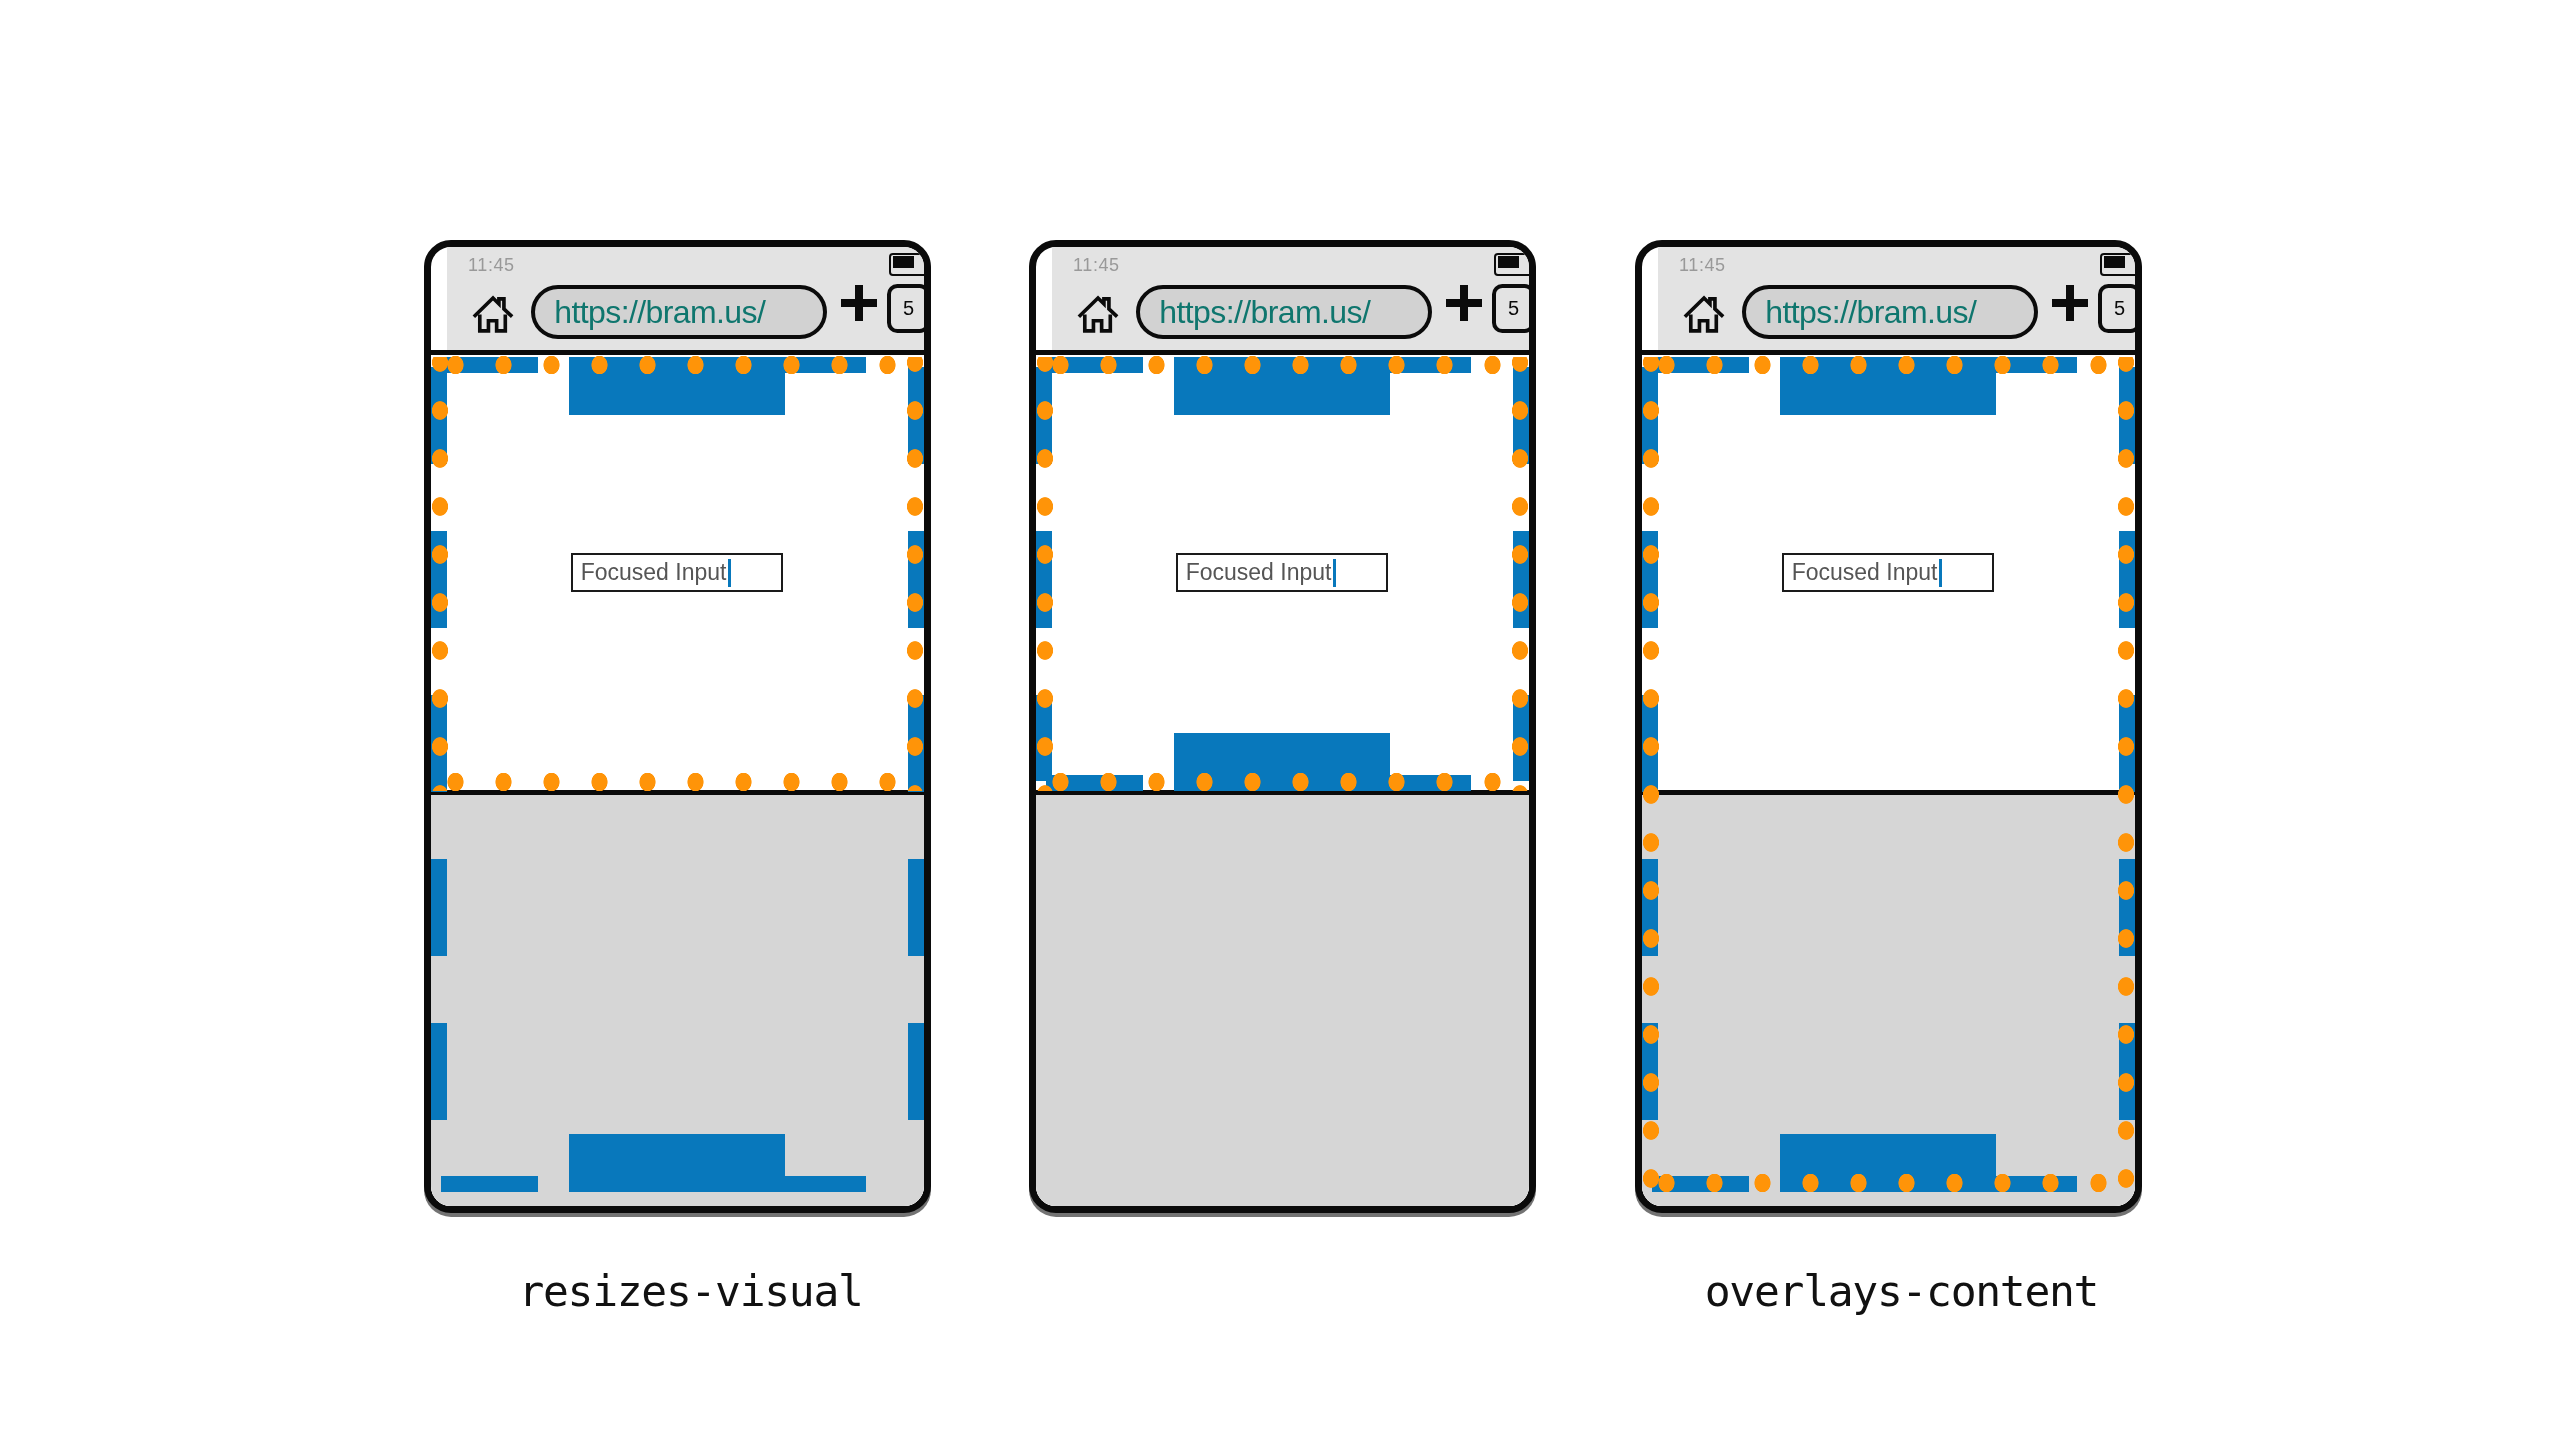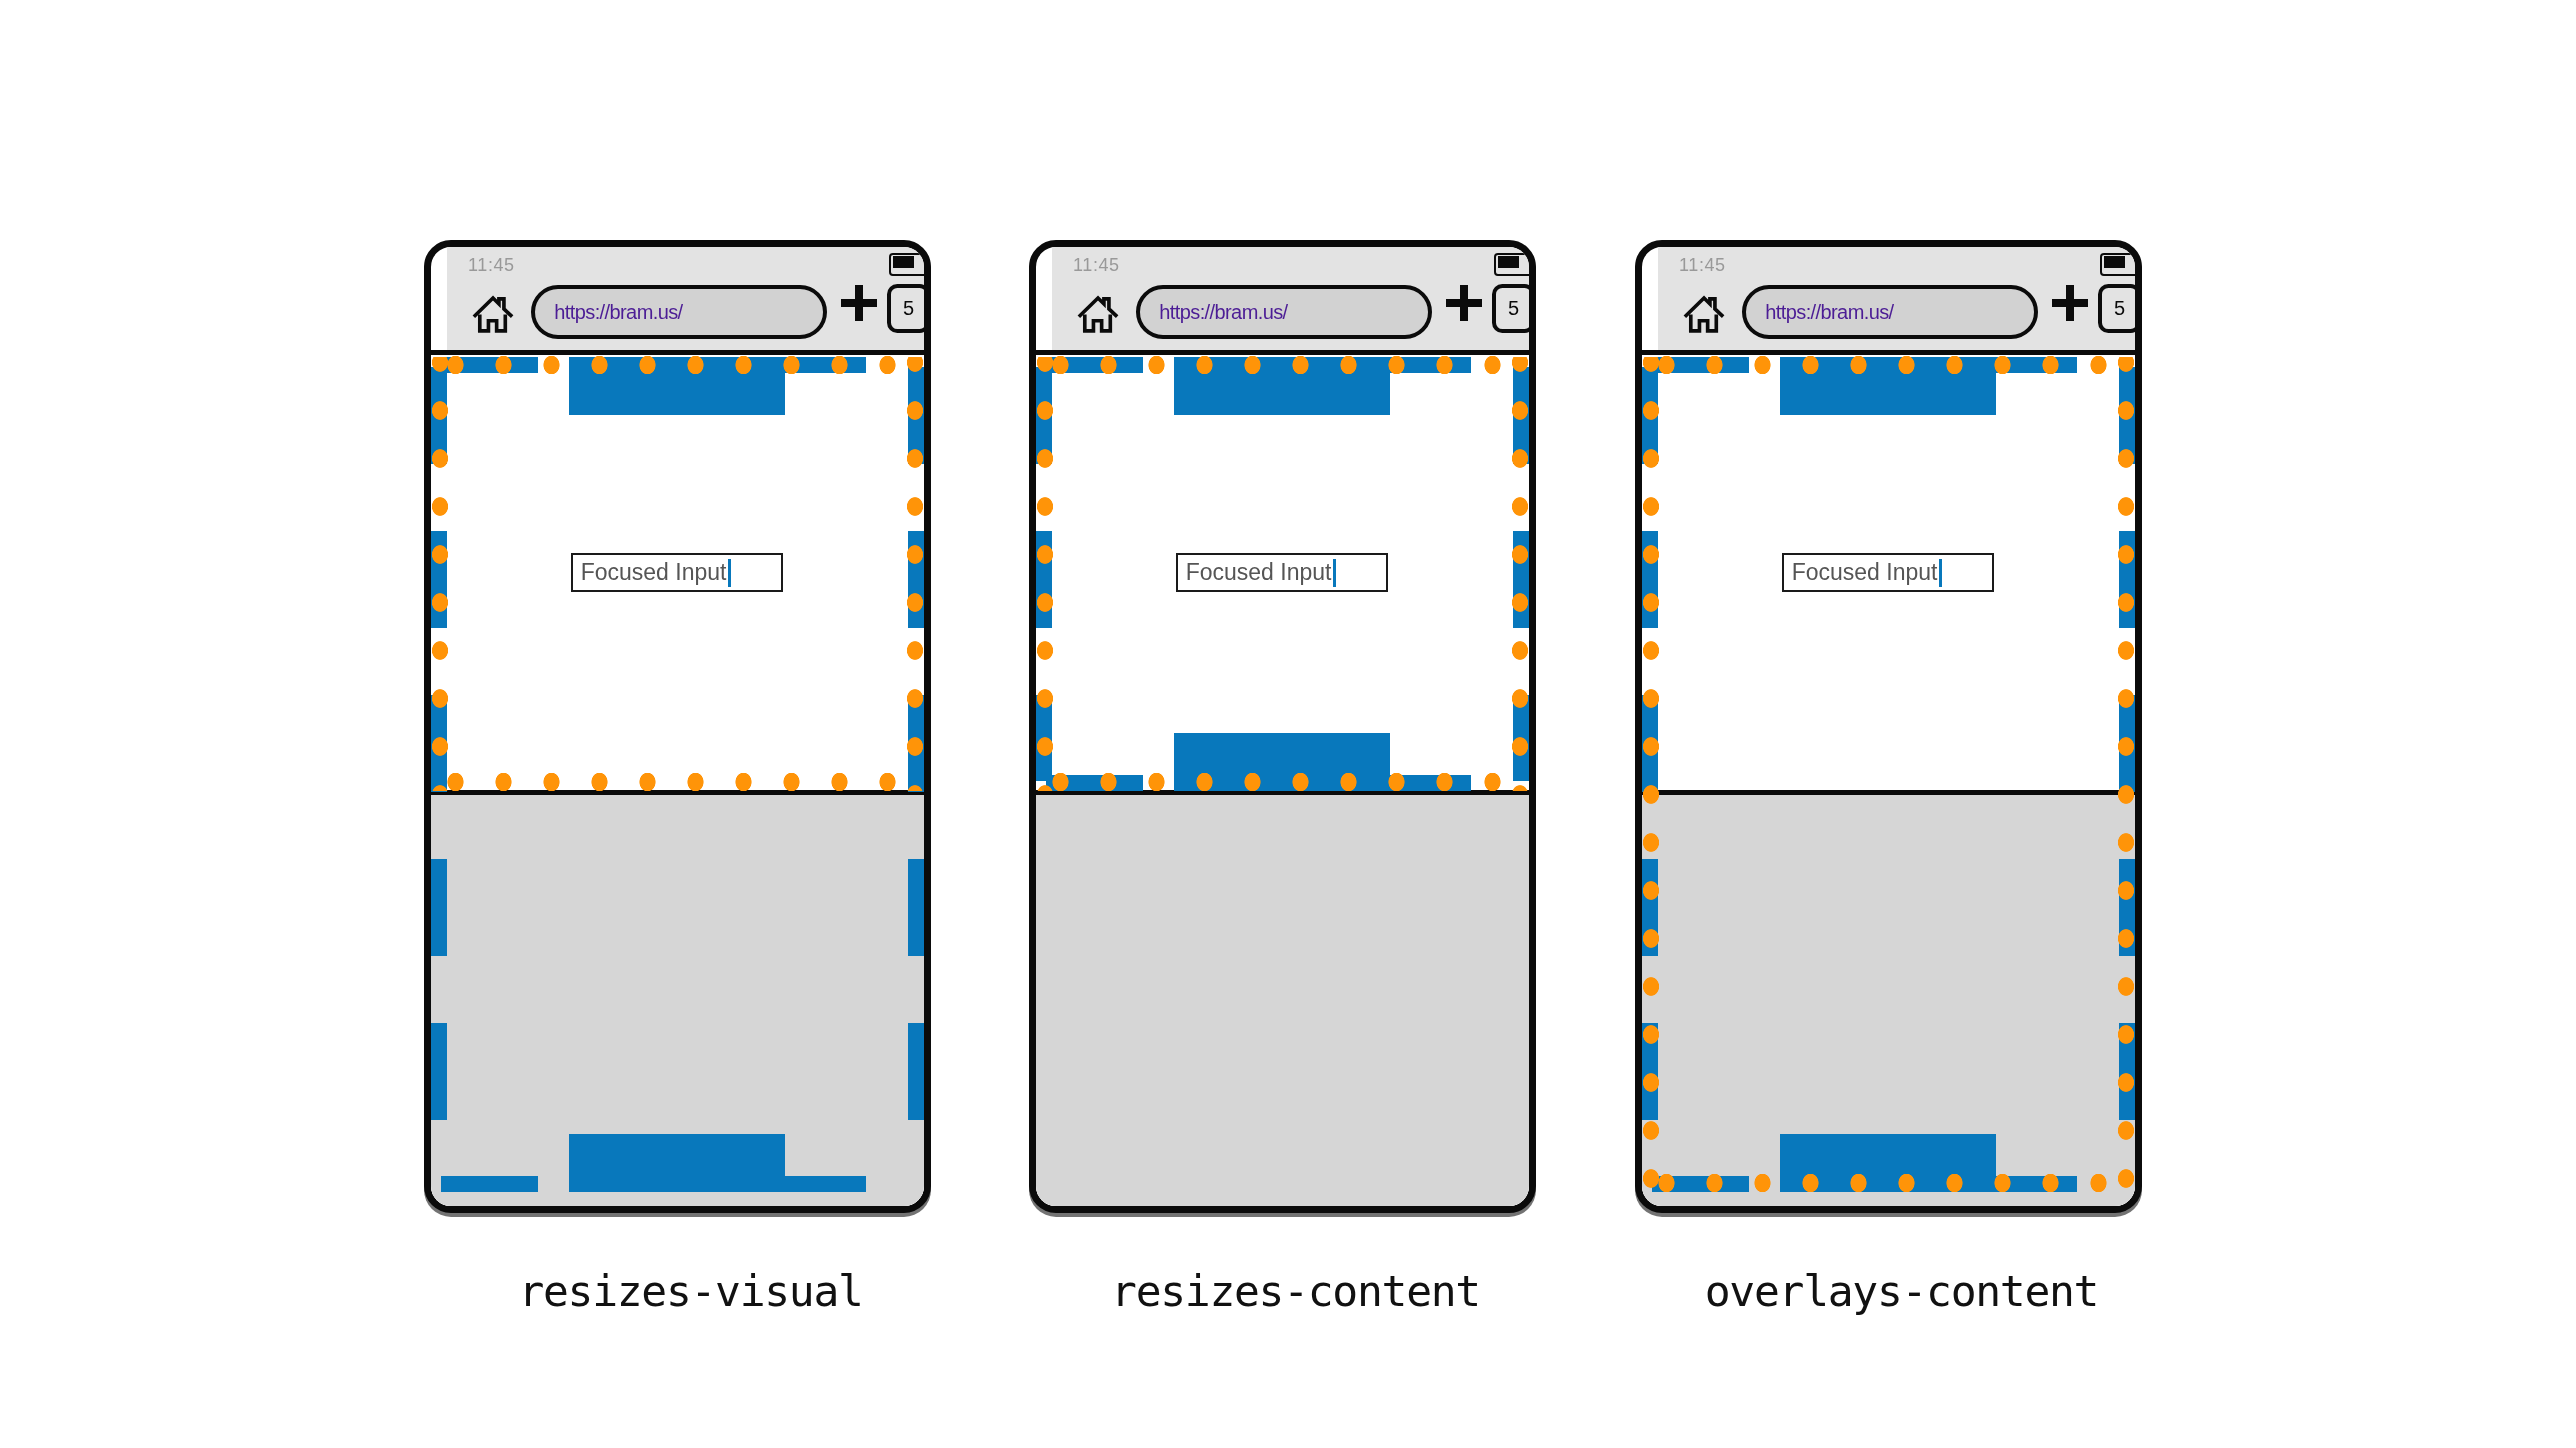--- a/index.html
+++ b/index.html
@@ -23,21 +23,21 @@
   .status-time{position:absolute;left:21px;top:7.7px;font-size:18px;color:#999;letter-spacing:0.6px;}
   .battery{position:absolute;right:11.6px;top:5.8px;width:35px;height:19.3px;border:2.6px solid #0b0b0b;border-radius:3.9px;}
   .battery-fill{position:absolute;left:1.3px;top:1.3px;width:21px;height:11.6px;background:#0b0b0b;}
   .battery-nub{position:absolute;right:-6.4px;top:3.9px;width:3.9px;height:7px;background:#0b0b0b;border-radius:0 1.9px 1.9px 0;}
   .home{position:absolute;left:22.5px;top:46px;width:46px;height:41px;}
   .urlbar{
     position:absolute;left:84px;top:38px;width:288px;height:46px;
     background:#d2d2d2;border:4.5px solid #0b0b0b;border-radius:28px;
     display:flex;align-items:center;
   }
-  .urlbar span{margin-left:19.3px;font-size:20px;color:#4c1d95;letter-spacing:-0.6px;}
+  .urlbar span{margin-left:19.3px;font-size:32px;color:#0f766e;letter-spacing:-0.6px;}
   .plus{position:absolute;left:393px;top:37px;width:37px;height:37px;}
   .plus i{position:absolute;background:#0b0b0b;display:block;}
   .plus .ph{left:0.6px;top:15px;width:36px;height:7.7px;}
   .plus .pv{left:15px;top:0.6px;width:7.7px;height:36px;}
   .tabs{
     position:absolute;left:440px;top:37px;width:35px;height:41px;
     border:4.5px solid #0b0b0b;border-radius:10.3px;background:#e3e3e3;
     display:flex;align-items:center;justify-content:center;
   }
   .tabs span{font-size:20px;color:#0b0b0b;}
@@ -204,21 +204,20 @@
           <i class="dots dots-right"></i>
         </div>
 
         <div class="focus-input">
           <span class="input-text">Focused Input</span>
               <span class="caret"></span>
         </div>
       </div>
 
     </div>
-    <div class="phone-label">resizes-content</div>
   </div>
 
   <div class="phone-unit mode-overlays-content">
     <div class="phone">
 
       <div class="chrome">
         <div class="status-time">11:45</div>
         <div class="battery">
           <div class="battery-fill"></div>
           <div class="battery-nub"></div>

